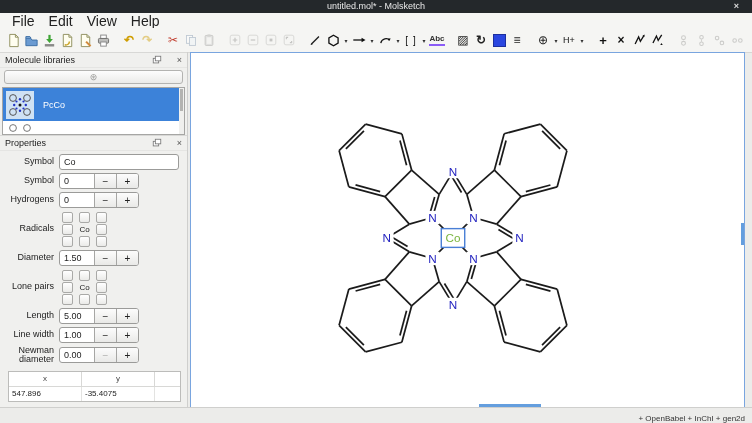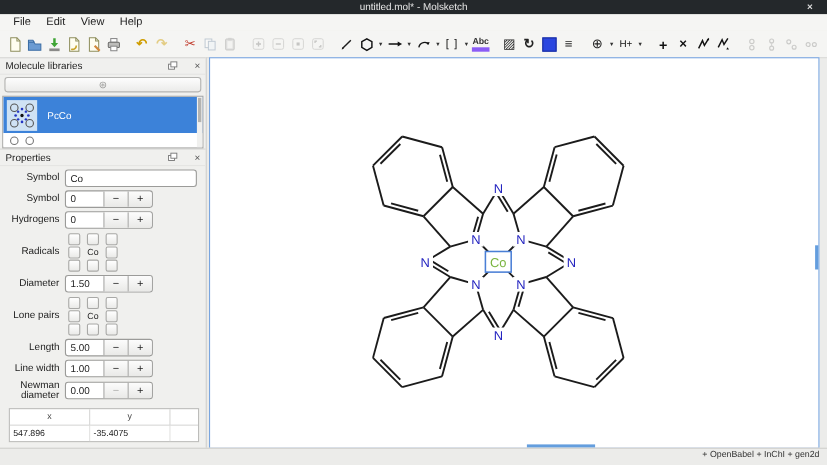--- a/index.html
+++ b/index.html
@@ -5,34 +5,34 @@
   html,body{margin:0;padding:0}
   body{width:752px;height:423px;position:relative;overflow:hidden;background:#ececea;
        font-family:"Liberation Sans",sans-serif;font-size:9px;color:#222}
   
   .titlebar{position:absolute;top:0;left:0;right:0;height:13px;background:#24282b;color:#e8e8e8;
             text-align:center;line-height:13px;font-size:9px}
   .close-x{position:absolute;right:13px;top:0;color:#ddd;font-size:9px;font-weight:bold}
   
   .menubar{position:absolute;top:13px;left:0;right:0;height:15px;background:#f5f5f3;
            display:flex;align-items:center;padding-left:5px}
-  .menu-item{padding:0 7px;font-size:10px}
+  .menu-item{padding:0 7px;font-size:14px}
   
   .toolbar{position:absolute;top:28px;left:0;right:0;height:24px;background:#f5f5f3;
            border-bottom:1px solid #d7d7d5;display:flex;align-items:center;padding:0 4px}
   .tbtn{width:18px;height:18px;display:flex;align-items:center;justify-content:center;flex:0 0 auto}
   .tbtn svg{display:block}
   .gap{width:8px;flex:0 0 auto}
   .g{font-size:12px;line-height:1}
   .caret{font-size:6px;color:#333;width:8px;text-align:center;flex:0 0 auto}
   .dim{opacity:.45}
   .red{color:#c03a2b}
   .yellow{color:#cf9d00;font-weight:bold}
   .paleyellow{color:#cf9d00;font-weight:bold;opacity:.45}
-  .textool{font-size:8px;font-weight:bold;color:#333;border-bottom:4px solid #8b5cf6;line-height:1.2}
+  .textool{font-size:8px;font-weight:bold;color:#333;border-bottom:2px solid #8b5cf6;line-height:1.2}
   .htool{font-size:9px;color:#111}
   .brackets{font-size:10px;color:#111;letter-spacing:1px}
   .colorswatch{width:11px;height:11px;background:#2a46e0;border:1px solid #1c2f9e}
   .xbold{font-size:12px;font-weight:bold;color:#111}
   .plusbold{font-size:13px;font-weight:bold;color:#111}
   .overflow-btn{margin-left:auto;font-size:8px;color:#111}
   
   .dock{position:absolute;top:52px;left:0;width:187px;bottom:15px;background:#f0f0ee;
         border-right:1px solid #cfcfcd;display:flex;flex-direction:column}
   .panel-h{height:14px;display:flex;align-items:center;padding:0 5px;gap:15px;
@@ -75,21 +75,21 @@
   .coords th.rest,.coords td.rest{width:auto;border-right:none}
   .coords td{height:12px;border-right:1px solid #e3e3e1;padding-left:3px}
   
   .canvas{position:absolute;left:190px;top:52px;width:555px;height:356px;background:#fff;
           border:1px solid #79a5df;box-sizing:border-box}
   .mol{position:absolute;left:137px;top:60px}
   .hthumb{position:absolute;left:288px;bottom:0;width:62px;height:3px;background:#649ede}
   .vthumb{position:absolute;right:0;top:170px;width:3px;height:22px;background:#649ede}
   
   .statusbar{position:absolute;bottom:0;left:0;right:0;height:15px;background:#ececea;border-top:1px solid #cfcfcd;
-             display:flex;align-items:flex-start;justify-content:flex-end;padding-right:7px;font-size:8px;color:#333}
+             display:flex;align-items:flex-end;justify-content:flex-end;padding-right:7px;font-size:8px;color:#333}
 </style>
 </head>
 <body>
 
 <div class="titlebar">
   <span>untitled.mol* - Molsketch</span>
   <span class="close-x">×</span>
 </div>
 
 <div class="menubar">

